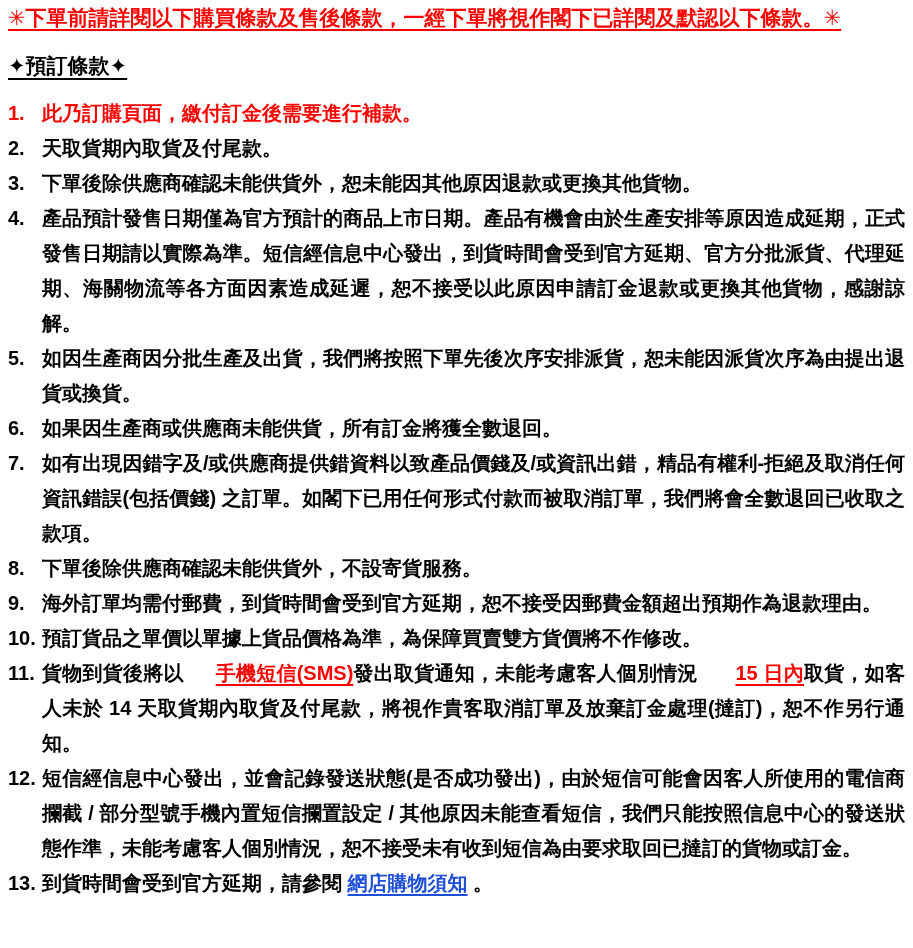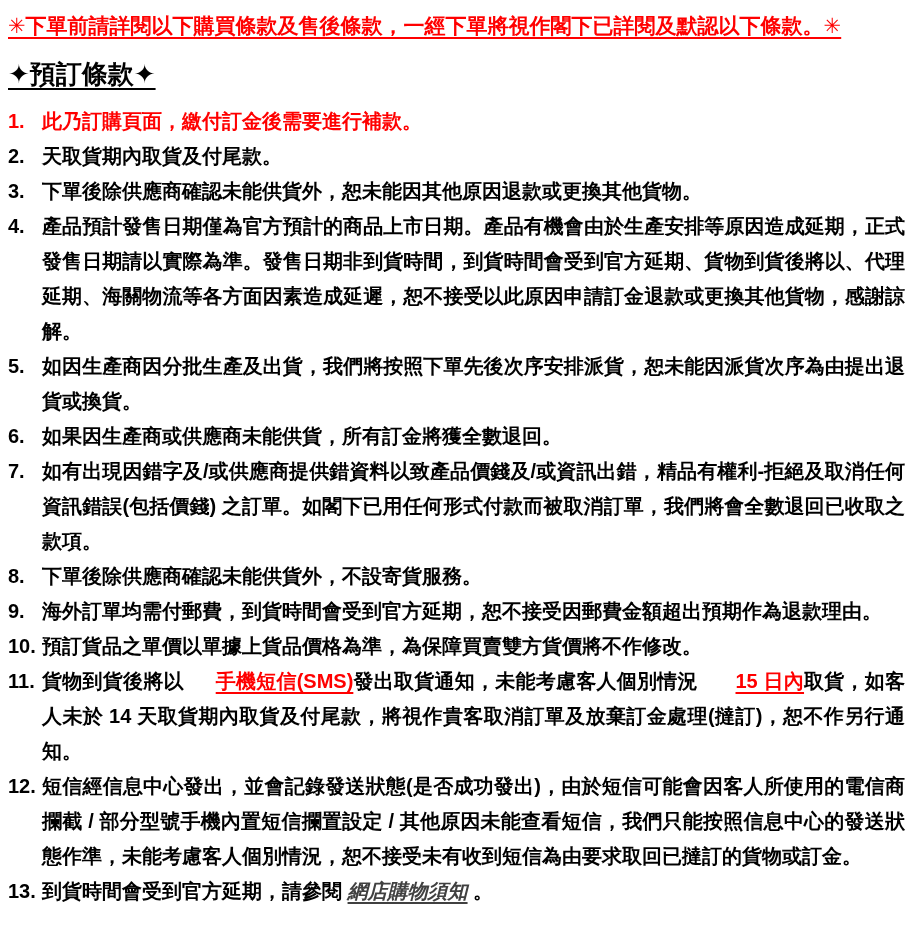--- a/index.html
+++ b/index.html
@@ -6,33 +6,33 @@
   html, body {
     margin: 0;
     padding: 0;
     background: #ffffff;
     font-family: "Liberation Sans", "DejaVu Sans", sans-serif;
     font-weight: 700;
     color: #000000;
   }
   .doc {
     width: 913px;
-    padding: 12px 8px 0 8px;
+    padding: 4px 8px 0 8px;
   }
   .notice {
     color: #ff0000;
     font-size: 21px;
     line-height: 28px;
     text-decoration: underline;
     text-underline-offset: 4px;
     white-space: nowrap;
   }
   .section-title {
     margin-top: 20px;
-    font-size: 26px;
+    font-size: 21px;
     line-height: 28px;
     text-decoration: underline;
     text-underline-offset: 5px;
     display: inline-block;
   }
   .terms {
     margin-top: 16px;
   }
   .term-row {
     display: flex;
@@ -52,25 +52,24 @@
   .term-row.red .term-text {
     color: #ff0000;
   }
   .red-underline {
     color: #ff0000;
     text-decoration: underline;
     text-underline-offset: 4px;
     margin-left: 32px;
   }
   .link {
-    color: #404040;
+    color: #1d4ed8;
     text-decoration: underline;
     text-underline-offset: 4px;
     cursor: pointer;
-    font-style: italic;
   }
 </style>
 </head>
 <body>
 
 <div class="doc">
   <div class="notice">✳下單前請詳閱以下購買條款及售後條款，一經下單將視作閣下已詳閱及默認以下條款。✳</div>
 
   <div>
     <div class="section-title">✦預訂條款✦</div>
@@ -84,21 +83,21 @@
       <div class="term-row">
         <span class="term-num">2.</span>
         <div class="term-text"><span>天取貨期內取貨及付尾款。</span></div>
       </div>
       <div class="term-row">
         <span class="term-num">3.</span>
         <div class="term-text"><span>下單後除供應商確認未能供貨外，恕未能因其他原因退款或更換其他貨物。</span></div>
       </div>
       <div class="term-row">
         <span class="term-num">4.</span>
-        <div class="term-text"><span>產品預計發售日期僅為官方預計的商品上市日期。產品有機會由於生產安排等原因造成延期，正式發售日期請以實際為準。發售日期非到貨時間，到貨時間會受到官方延期、貨物到貨後將以、代理延期、海關物流等各方面因素造成延遲，恕不接受以此原因申請訂金退款或更換其他貨物，感謝諒解。</span></div>
+        <div class="term-text"><span>產品預計發售日期僅為官方預計的商品上市日期。產品有機會由於生產安排等原因造成延期，正式發售日期請以實際為準。短信經信息中心發出，到貨時間會受到官方延期、官方分批派貨、代理延期、海關物流等各方面因素造成延遲，恕不接受以此原因申請訂金退款或更換其他貨物，感謝諒解。</span></div>
       </div>
       <div class="term-row">
         <span class="term-num">5.</span>
         <div class="term-text"><span>如因生產商因分批生產及出貨，我們將按照下單先後次序安排派貨，恕未能因派貨次序為由提出退貨或換貨。</span></div>
       </div>
       <div class="term-row">
         <span class="term-num">6.</span>
         <div class="term-text"><span>如果因生產商或供應商未能供貨，所有訂金將獲全數退回。</span></div>
       </div>
       <div class="term-row">

